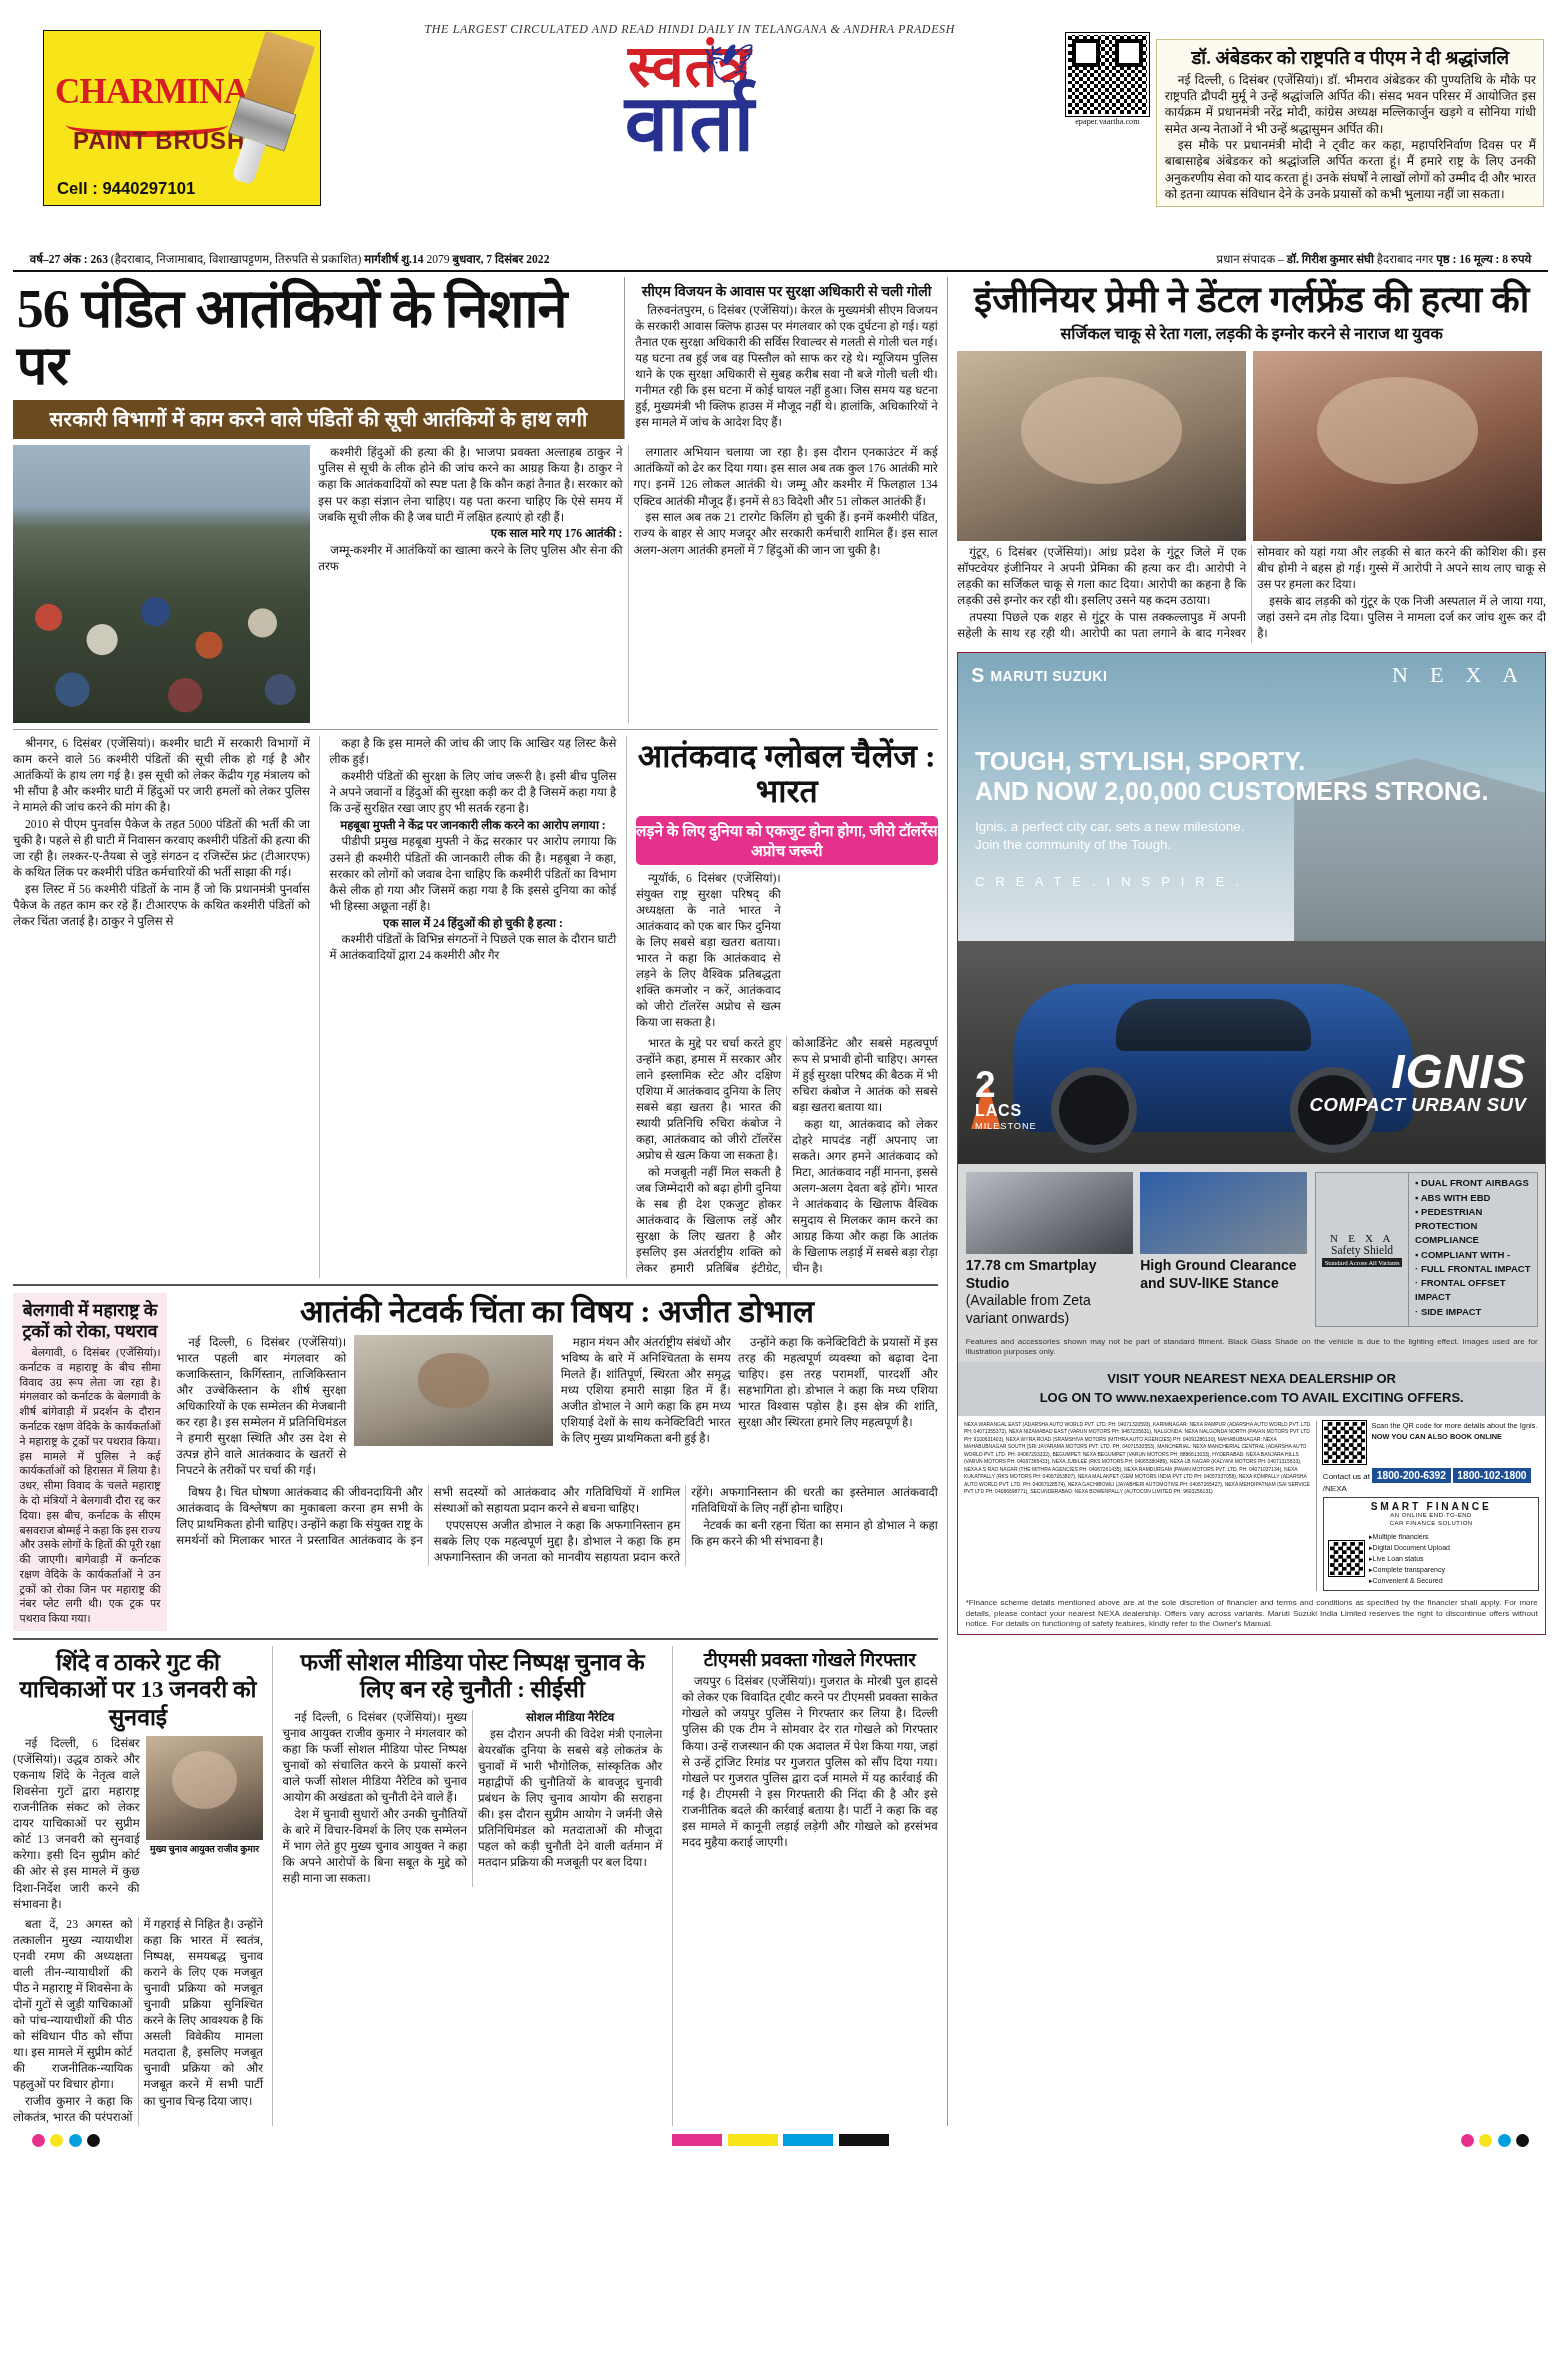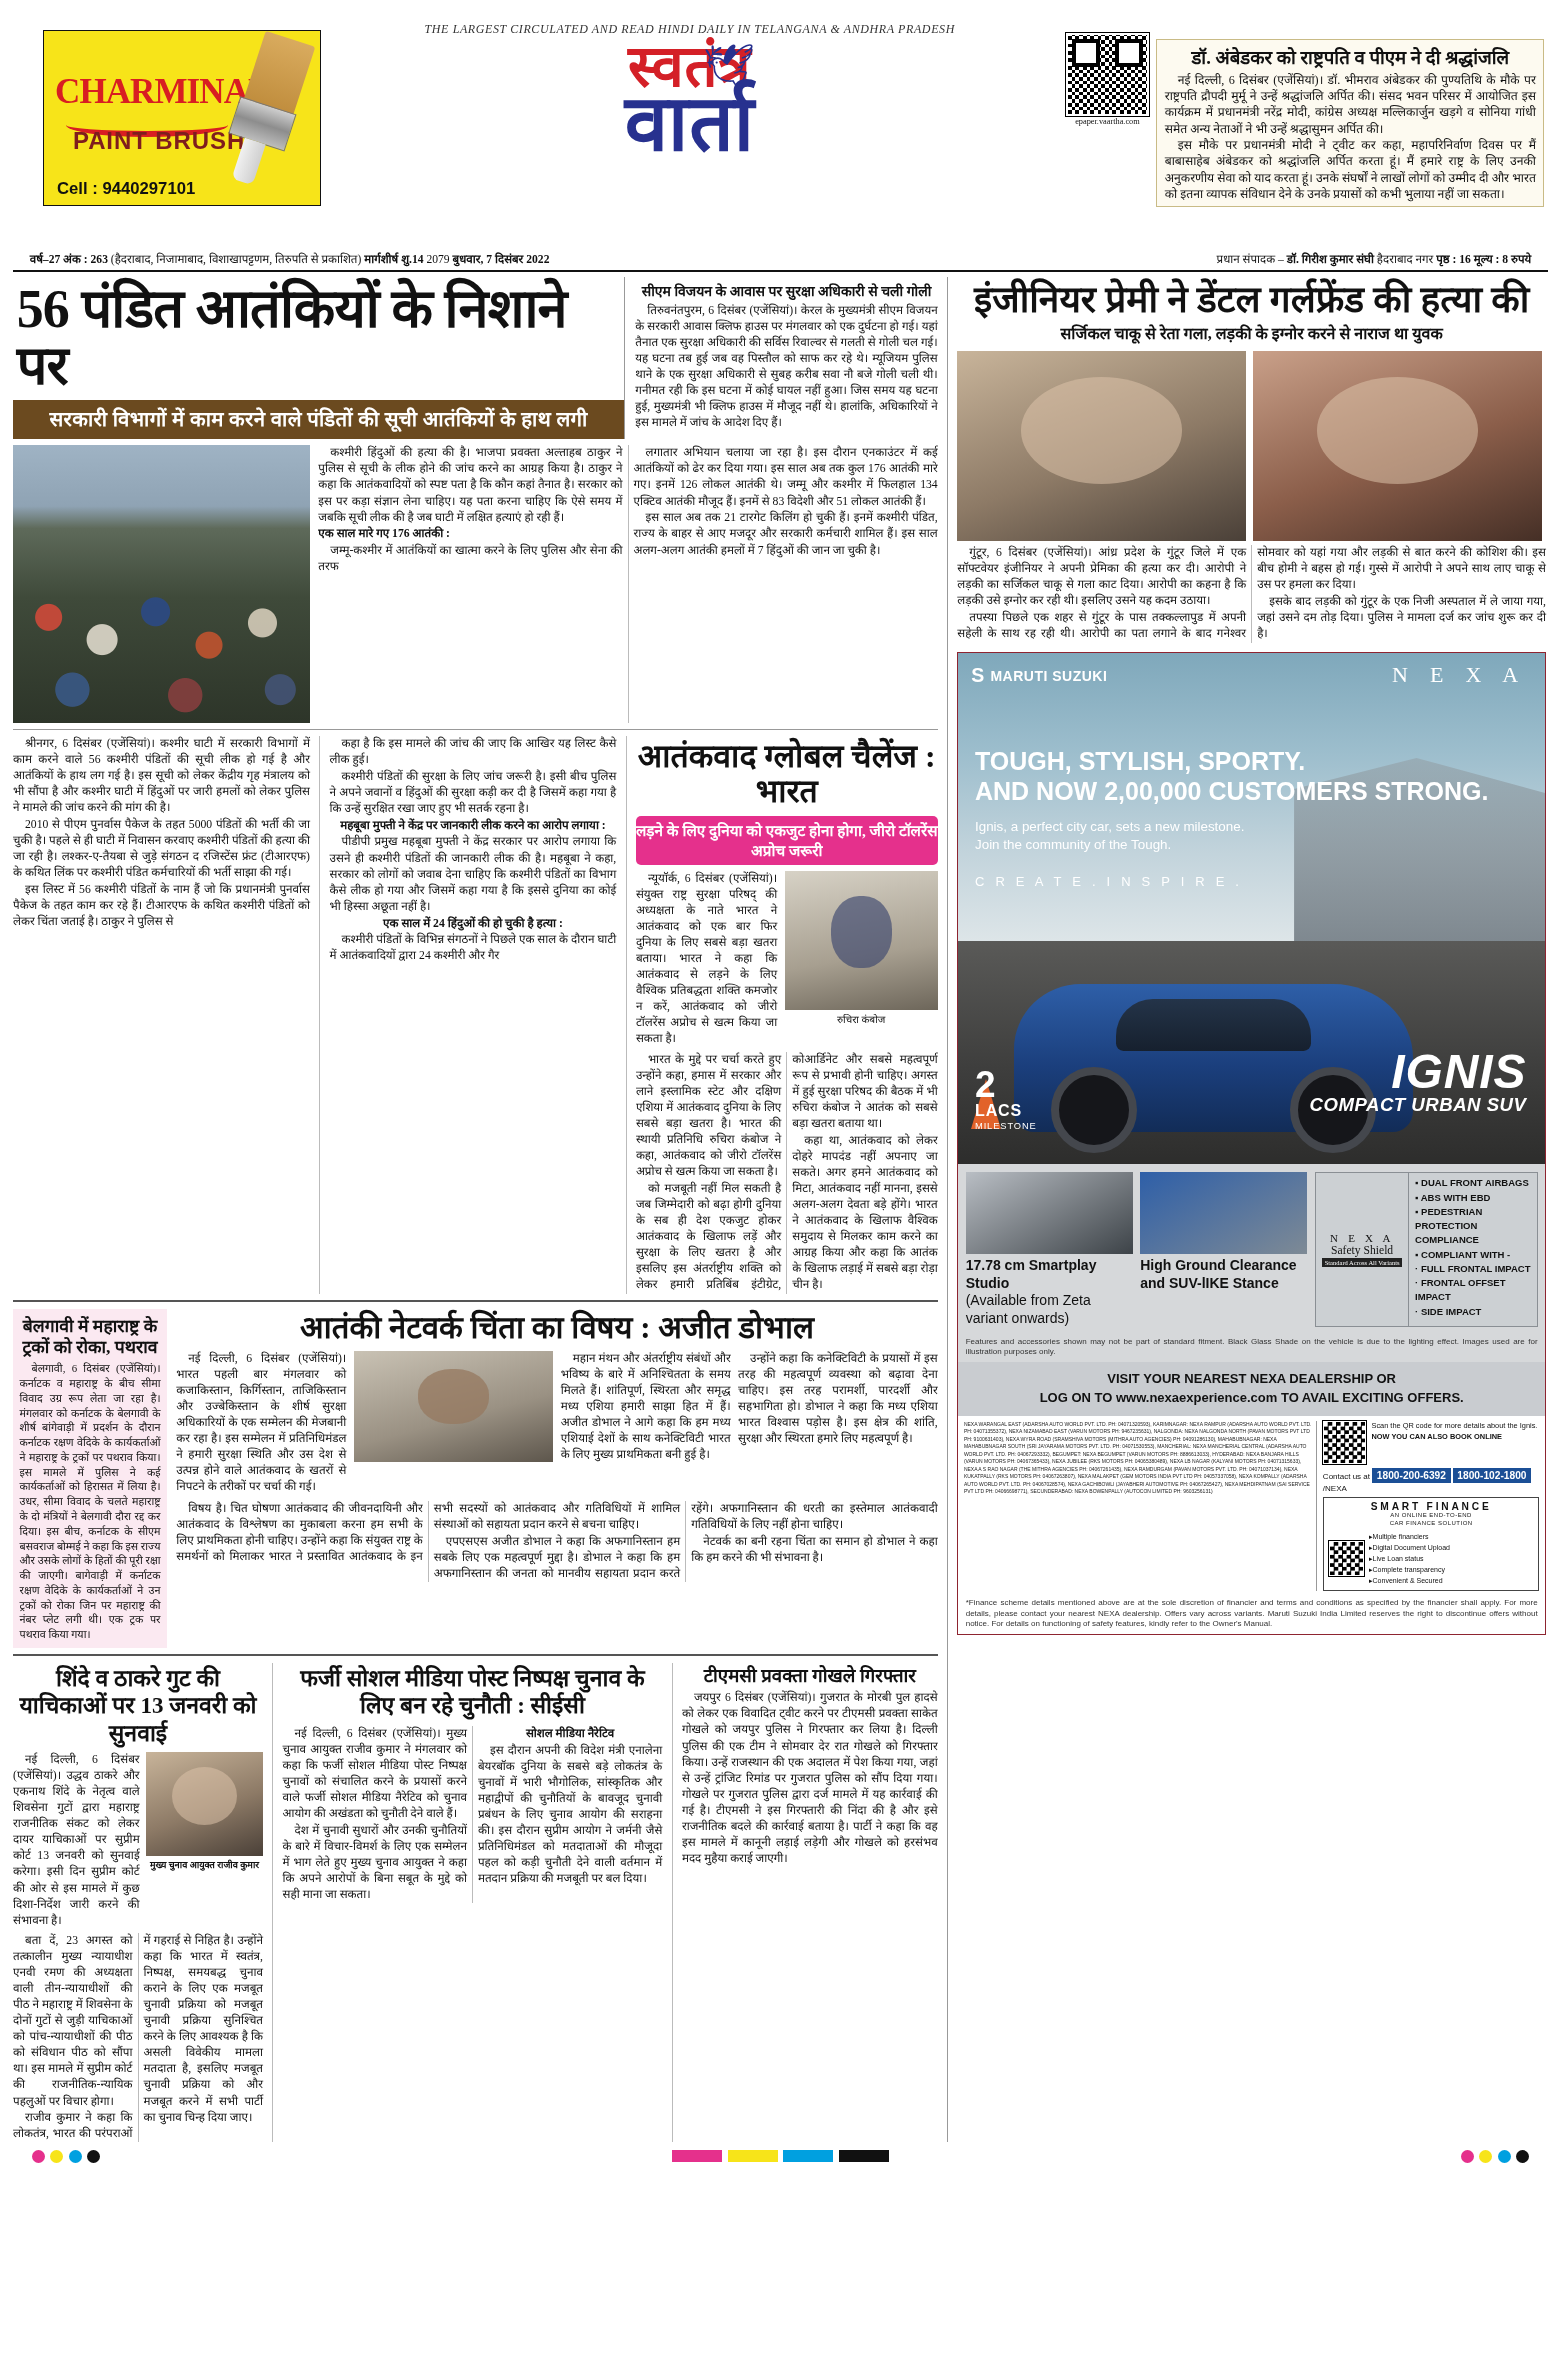--- a/index.html
+++ b/index.html
@@ -446,21 +446,21 @@
             <p>तिरुवनंतपुरम, 6 दिसंबर (एजेंसियां)। केरल के मुख्यमंत्री सीएम विजयन के सरकारी आवास क्लिफ हाउस पर मंगलवार को एक दुर्घटना हो गई। यहां तैनात एक सुरक्षा अधिकारी की सर्विस रिवाल्वर से गलती से गोली चल गई। यह घटना तब हुई जब वह पिस्तौल को साफ कर रहे थे। म्यूजियम पुलिस थाने के एक सुरक्षा अधिकारी से सुबह करीब सवा नौ बजे गोली चली थी। गनीमत रही कि इस घटना में कोई घायल नहीं हुआ। जिस समय यह घटना हुई, मुख्यमंत्री भी क्लिफ हाउस में मौजूद नहीं थे। हालांकि, अधिकारियों ने इस मामले में जांच के आदेश दिए हैं।</p>
           </div>
         </div>
       </div>
 
       <div class="lead">
         <div class="photo photo-crowd" style="width:297px;height:278px;"></div>
         <div style="flex:1;" class="cols-2">
           <div class="body-txt">
             <p>कश्मीरी हिंदुओं की हत्या की है। भाजपा प्रवक्ता अल्ताहब ठाकुर ने पुलिस से सूची के लीक होने की जांच करने का आग्रह किया है। ठाकुर ने कहा कि आतंकवादियों को स्पष्ट पता है कि कौन कहां तैनात है। सरकार को इस पर कड़ा संज्ञान लेना चाहिए। यह पता करना चाहिए कि ऐसे समय में जबकि सूची लीक की है जब घाटी में लक्षित हत्याएं हो रही हैं।</p>
-            <p style="text-indent:0;font-weight:bold;text-align:left;">एक साल मारे गए 176 आतंकी :</p>
+            <p style="text-indent:0;font-weight:bold;text-align:right;">एक साल मारे गए 176 आतंकी :</p>
             <p>जम्मू-कश्मीर में आतंकियों का खात्मा करने के लिए पुलिस और सेना की तरफ</p>
             <p>लगातार अभियान चलाया जा रहा है। इस दौरान एनकाउंटर में कई आतंकियों को ढेर कर दिया गया। इस साल अब तक कुल 176 आतंकी मारे गए। इनमें 126 लोकल आतंकी थे। जम्मू और कश्मीर में फिलहाल 134 एक्टिव आतंकी मौजूद हैं। इनमें से 83 विदेशी और 51 लोकल आतंकी हैं।</p>
             <p>इस साल अब तक 21 टारगेट किलिंग हो चुकी हैं। इनमें कश्मीरी पंडित, राज्य के बाहर से आए मजदूर और सरकारी कर्मचारी शामिल हैं। इस साल अलग-अलग आतंकी हमलों में 7 हिंदुओं की जान जा चुकी है।</p>
           </div>
         </div>
       </div>
 
       <div class="rule"></div>
 
       <div style="display:flex; gap:9.3px;">
@@ -480,24 +480,20 @@
             <p style="text-indent:0;font-weight:bold;text-align:center;">एक साल में 24 हिंदुओं की हो चुकी है हत्या :</p>
             <p>कश्मीरी पंडितों के विभिन्न संगठनों ने पिछले एक साल के दौरान घाटी में आतंकवादियों द्वारा 24 कश्मीरी और गैर</p>
           </div>
         </div>
         <div style="flex:1; border-left:0.9px solid #bbb; padding-left:9.3px;">
           <div class="sec-head-mid">आतंकवाद ग्लोबल चैलेंज : भारत</div>
           <div class="band-pink">लड़ने के लिए दुनिया को एकजुट होना होगा, जीरो टॉलरेंस अप्रोच जरूरी</div>
           <div style="display:flex;gap:7.4px;">
             <div class="body-txt" style="width:48%;">
               <p>न्यूयॉर्क, 6 दिसंबर (एजेंसियां)। संयुक्त राष्ट्र सुरक्षा परिषद् की अध्यक्षता के नाते भारत ने आतंकवाद को एक बार फिर दुनिया के लिए सबसे बड़ा खतरा बताया। भारत ने कहा कि आतंकवाद से लड़ने के लिए वैश्विक प्रतिबद्धता शक्ति कमजोर न करें, आतंकवाद को जीरो टॉलरेंस अप्रोच से खत्म किया जा सकता है।</p>
-            </div>
-            <div style="width:52%;">
-              <div class="photo photo-un" style="height:139px;"></div>
-              <div class="photo-caption">रुचिरा कंबोज</div>
             </div>
           </div>
           <div class="cols-2" style="margin-top:3.7px;">
             <div class="body-txt">
               <p>भारत के मुद्दे पर चर्चा करते हुए उन्होंने कहा, हमास में सरकार और लाने इस्लामिक स्टेट और दक्षिण एशिया में आतंकवाद दुनिया के लिए सबसे बड़ा खतरा है। भारत की स्थायी प्रतिनिधि रुचिरा कंबोज ने कहा, आतंकवाद को जीरो टॉलरेंस अप्रोच से खत्म किया जा सकता है।</p>
               <p>को मजबूती नहीं मिल सकती है जब जिम्मेदारी को बढ़ा होगी दुनिया के सब ही देश एकजुट होकर आतंकवाद के खिलाफ लड़ें और सुरक्षा के लिए खतरा है और इसलिए इस अंतर्राष्ट्रीय शक्ति को लेकर हमारी प्रतिबिंब इंटीग्रेट, कोआर्डिनेट और सबसे महत्वपूर्ण रूप से प्रभावी होनी चाहिए। अगस्त में हुई सुरक्षा परिषद की बैठक में भी रुचिरा कंबोज ने आतंक को सबसे बड़ा खतरा बताया था।</p>
               <p>कहा था, आतंकवाद को लेकर दोहरे मापदंड नहीं अपनाए जा सकते। अगर हमने आतंकवाद को मिटा, आतंकवाद नहीं मानना, इससे अलग-अलग देवता बड़े होंगे। भारत ने आतंकवाद के खिलाफ वैश्विक समुदाय से मिलकर काम करने का आग्रह किया और कहा कि आतंक के खिलाफ लड़ाई में सबसे बड़ा रोड़ा चीन है।</p>
             </div>
           </div>
         </div>

